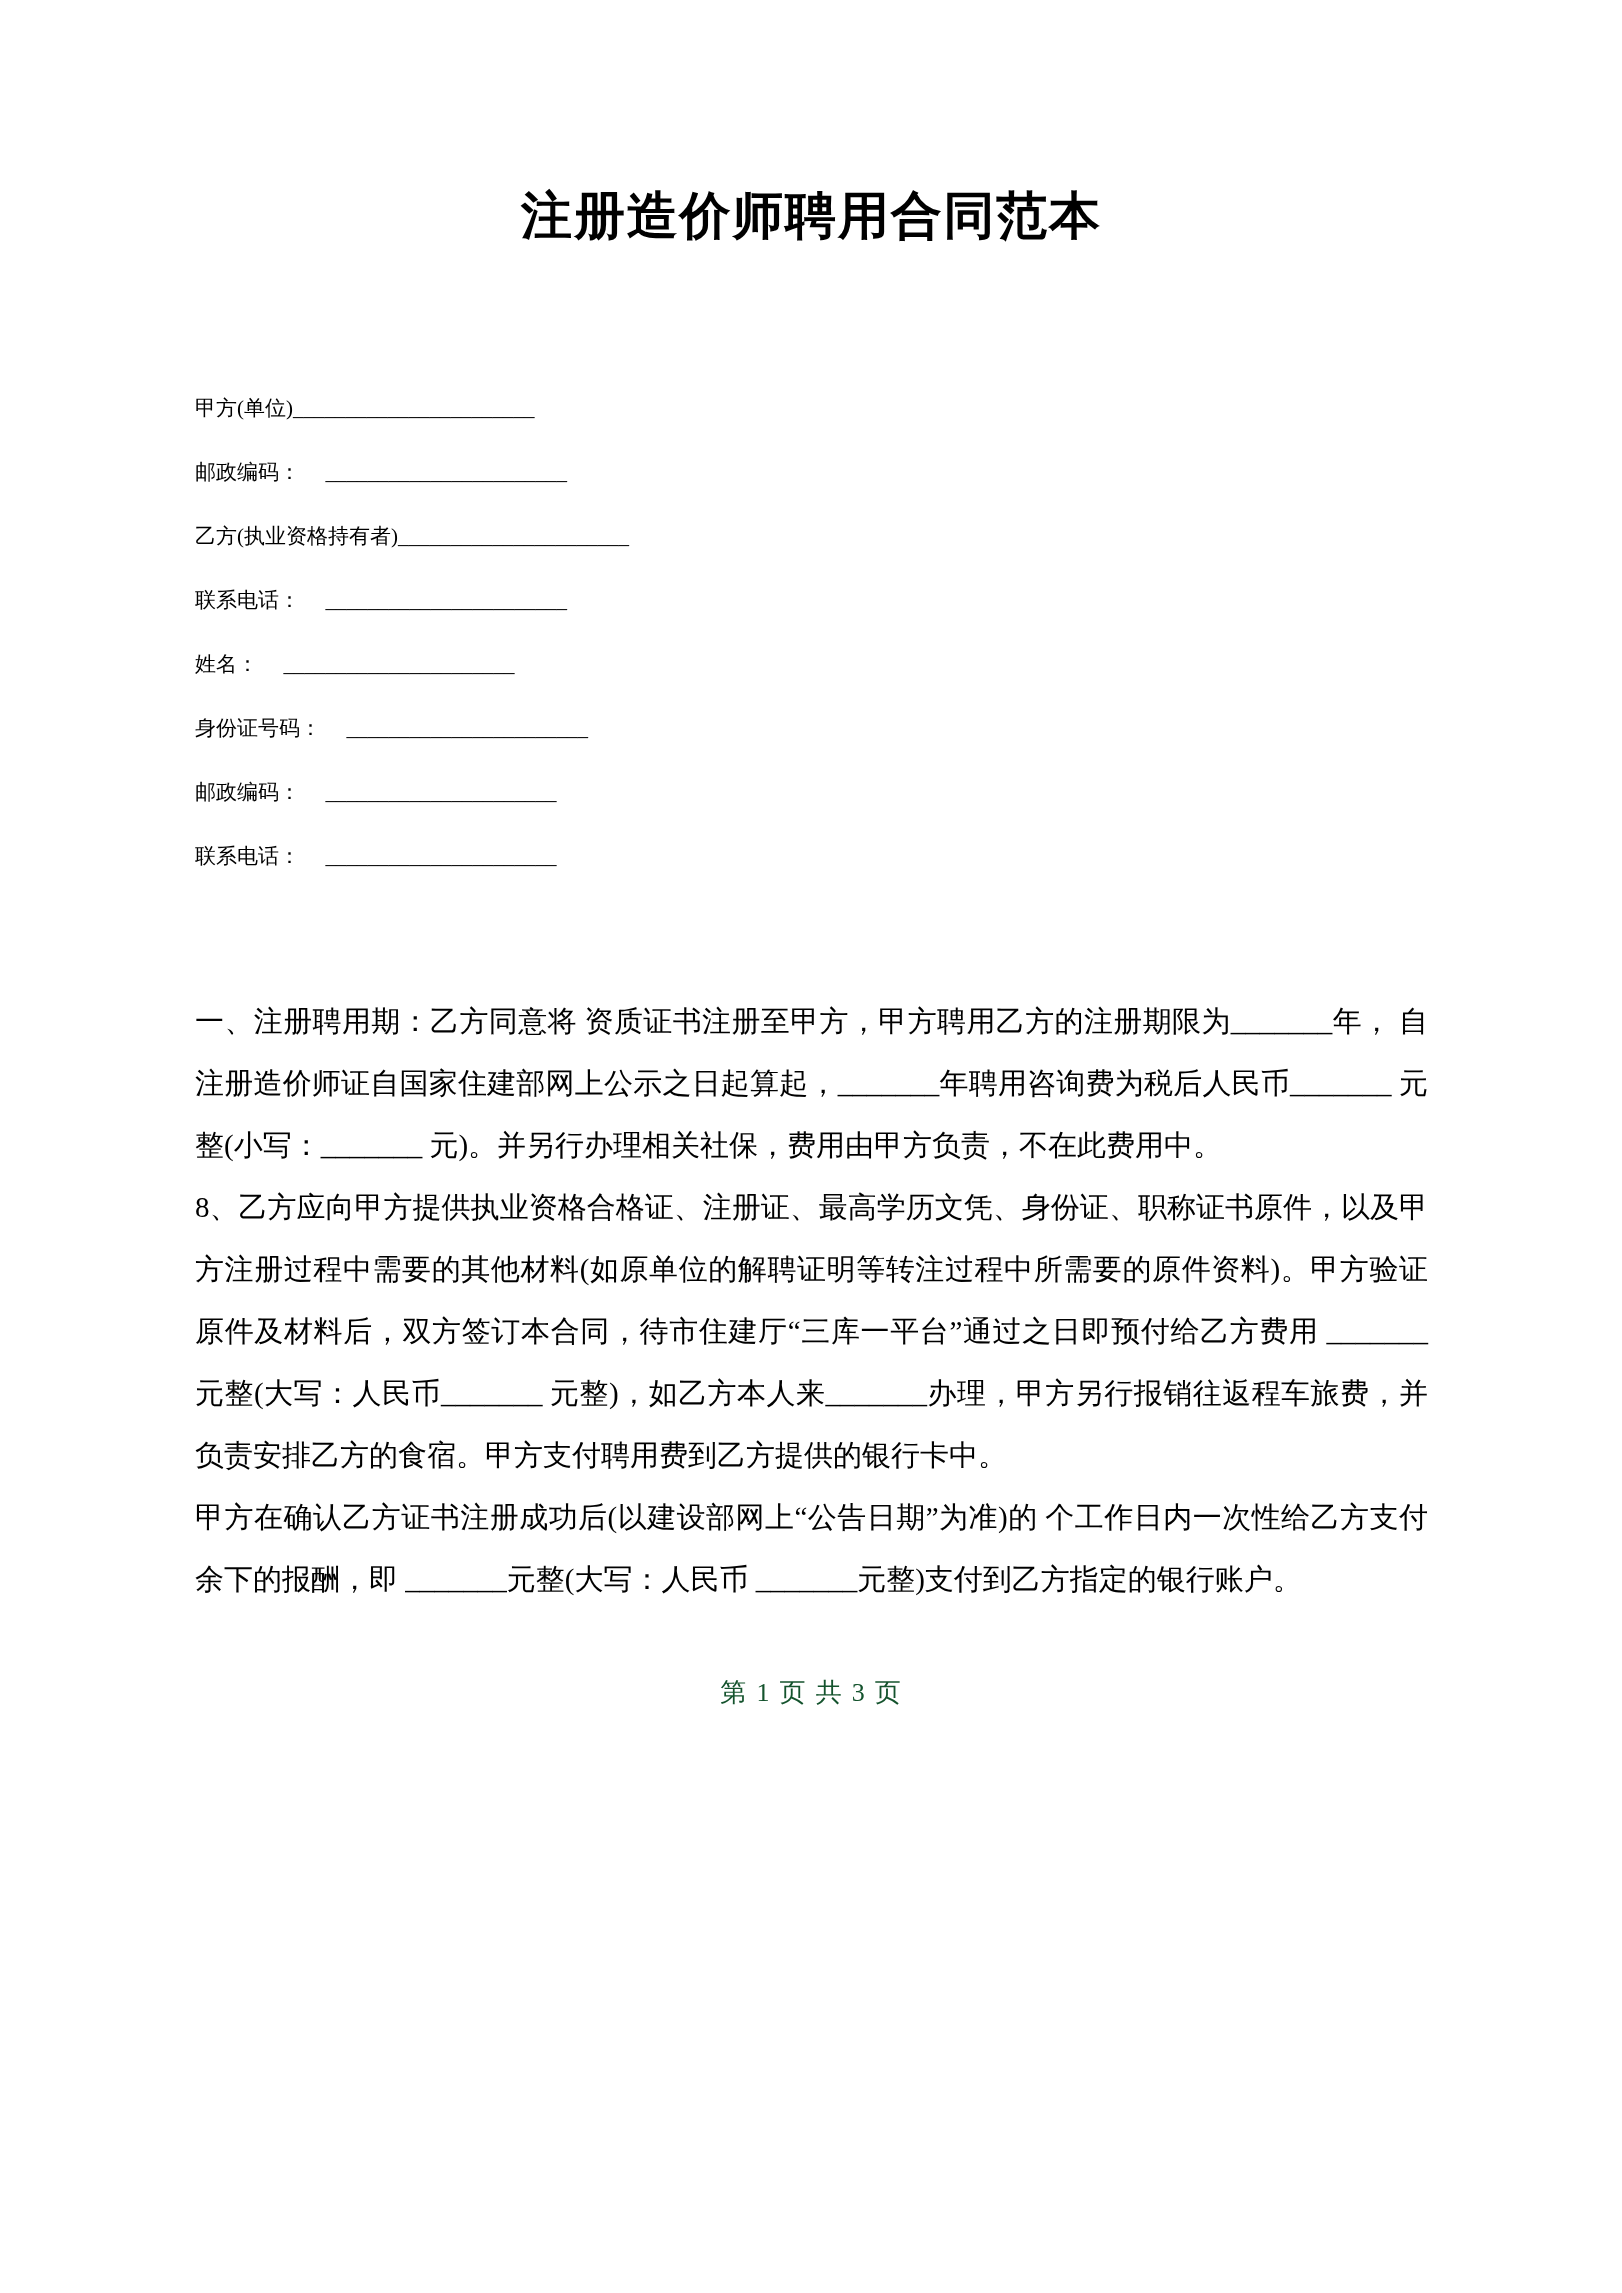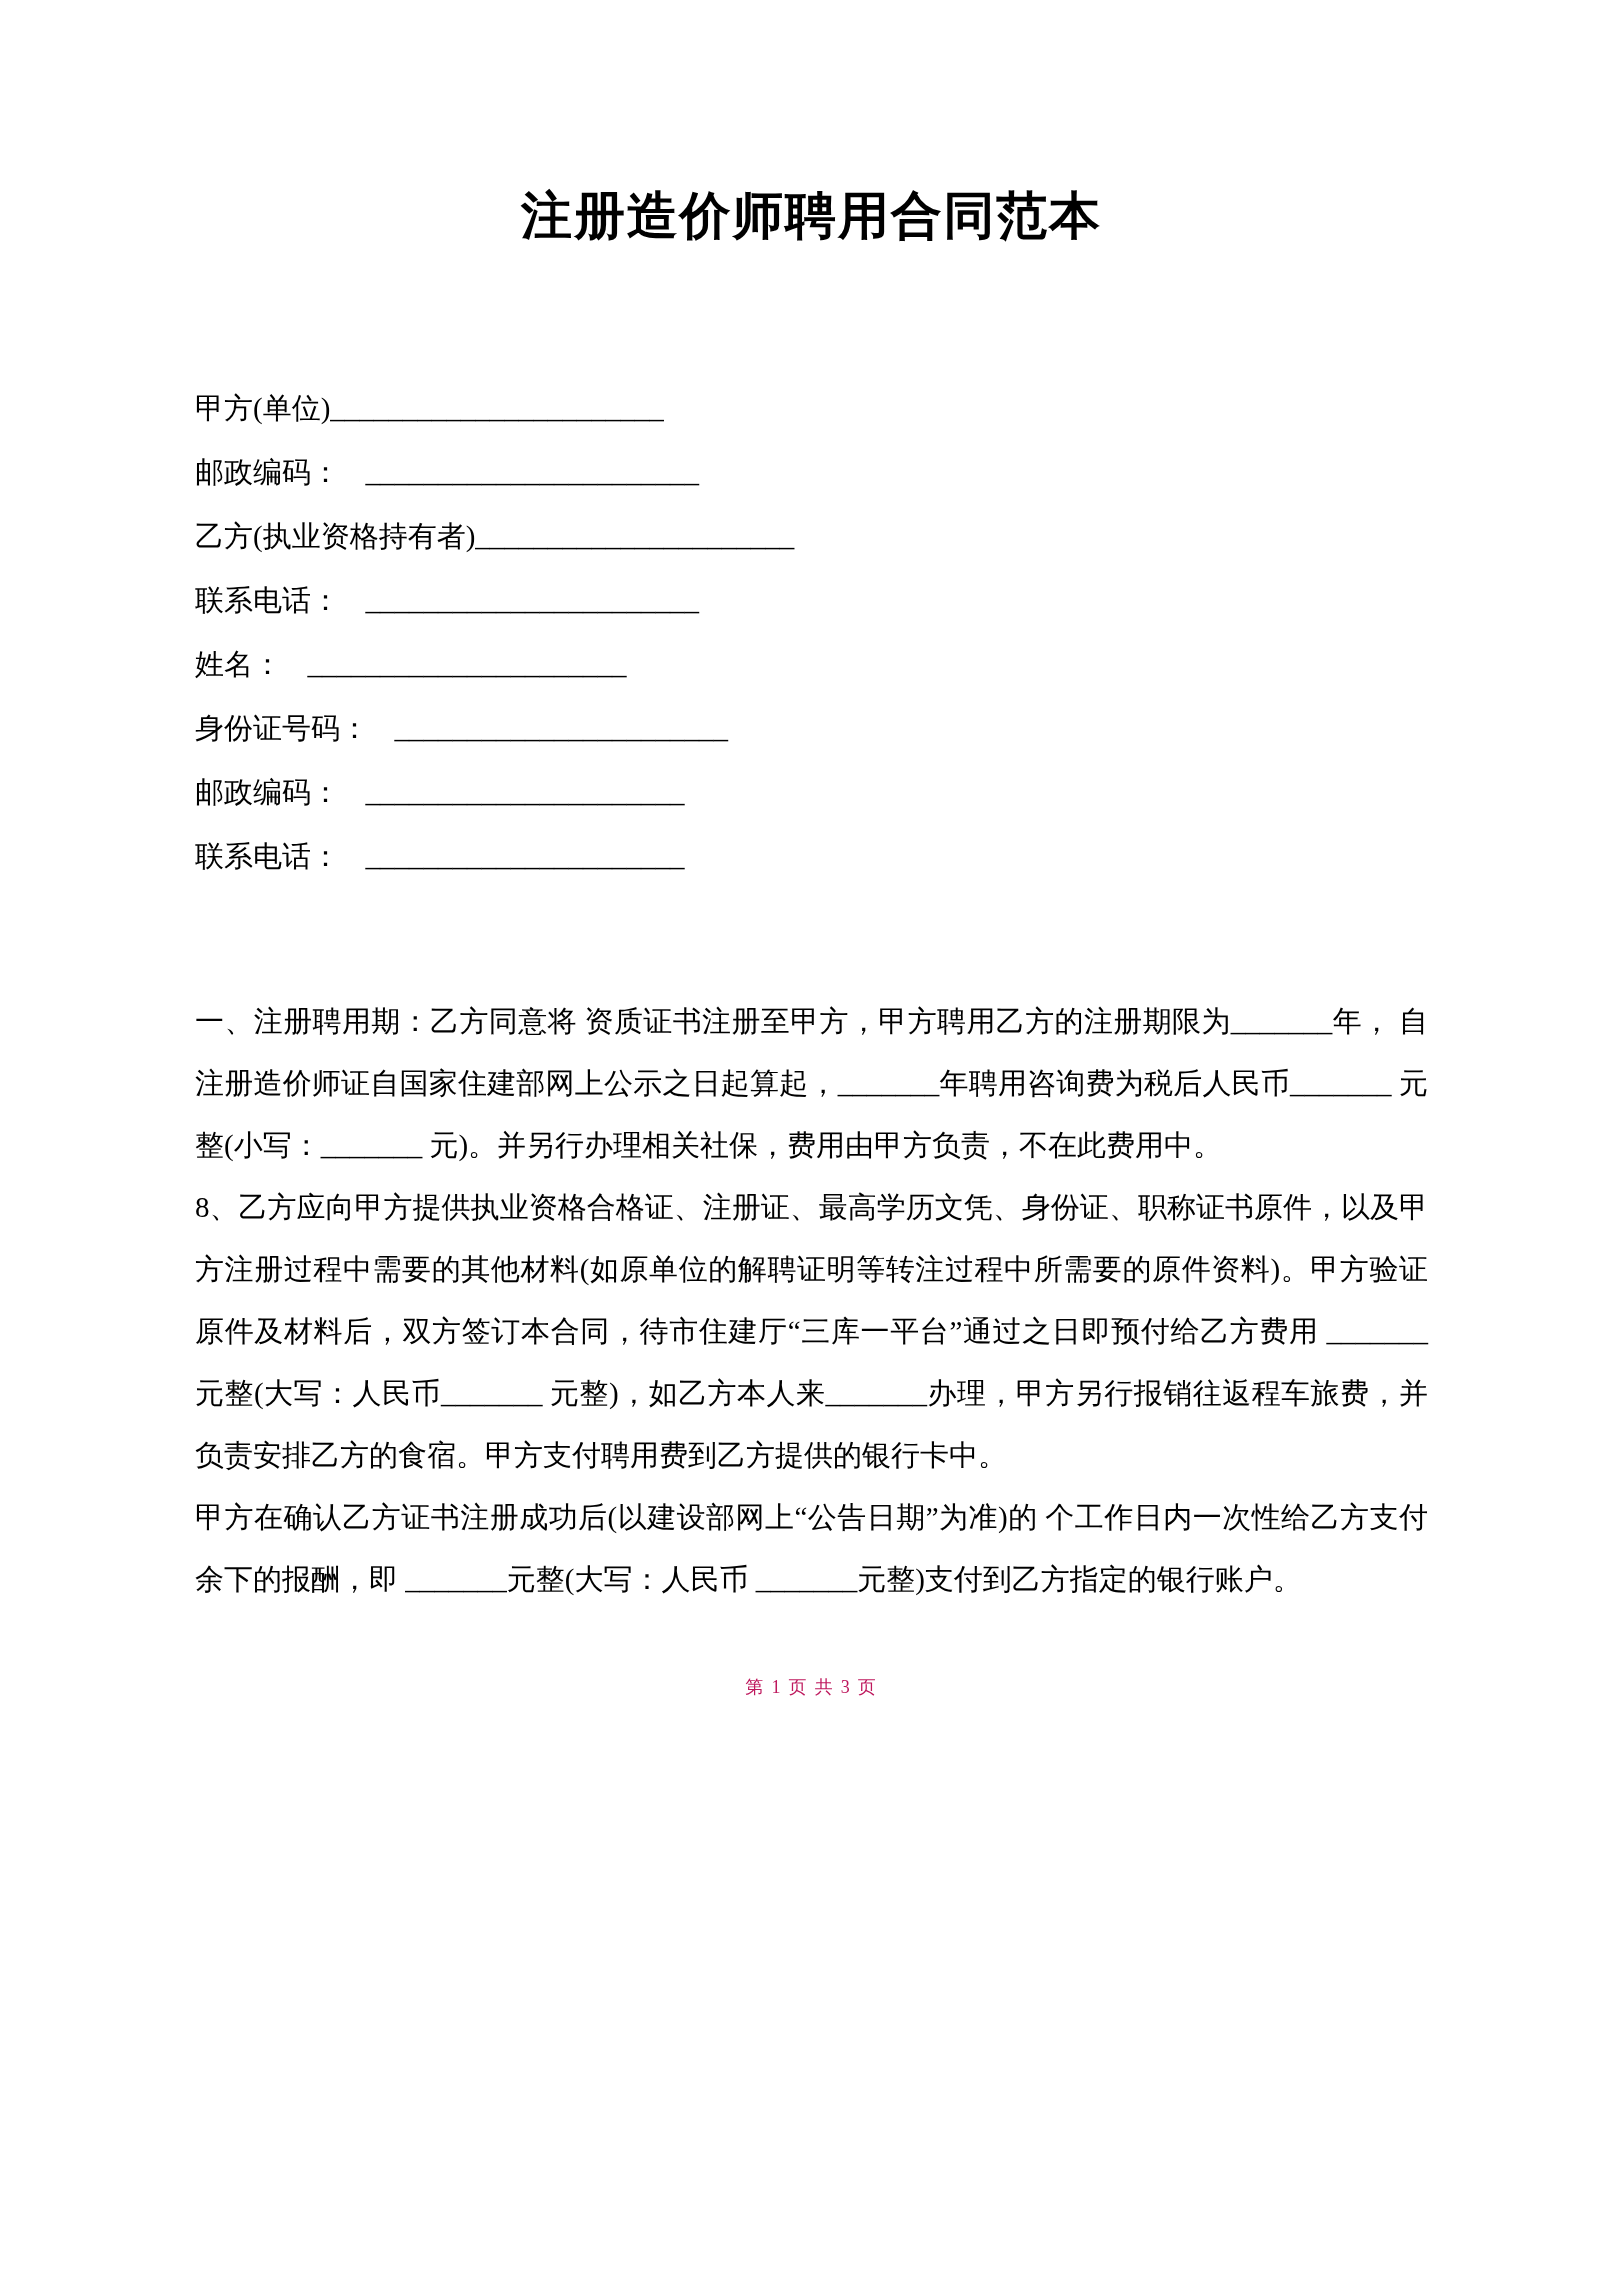--- a/index.html
+++ b/index.html
@@ -22,21 +22,21 @@
   }
   .title {
     margin: 0 0 125px 0;
     text-align: center;
     font-size: 51px;
     font-weight: bold;
     letter-spacing: 1.8px;
   }
   .fields { margin: 0; }
   .field-row {
-    font-size: 29px;
+    font-size: 21px;
     line-height: 64px;
     height: 64px;
     white-space: nowrap;
   }
   .field-row .label { }
   .field-row .blank {
     letter-spacing: 0;
   }
   .field-row.gap .blank {
     margin-left: 25.5px;
@@ -51,23 +51,23 @@
     text-align: justify;
     text-justify: inter-ideograph;
     word-break: break-all;
   }
   .sig-row {
     margin-top: 23.6px;
   }
   .footer {
     margin-top: 65px;
     text-align: center;
-    font-size: 18px;
+    font-size: 26px;
     letter-spacing: 1.8px;
-    color: #be185d;
+    color: #14532d;
   }
 </style>
 </head>
 <body>
 
 <div class="doc">
 
   <h1 class="title">注册造价师聘用合同范本</h1>
 
   <div class="fields">

